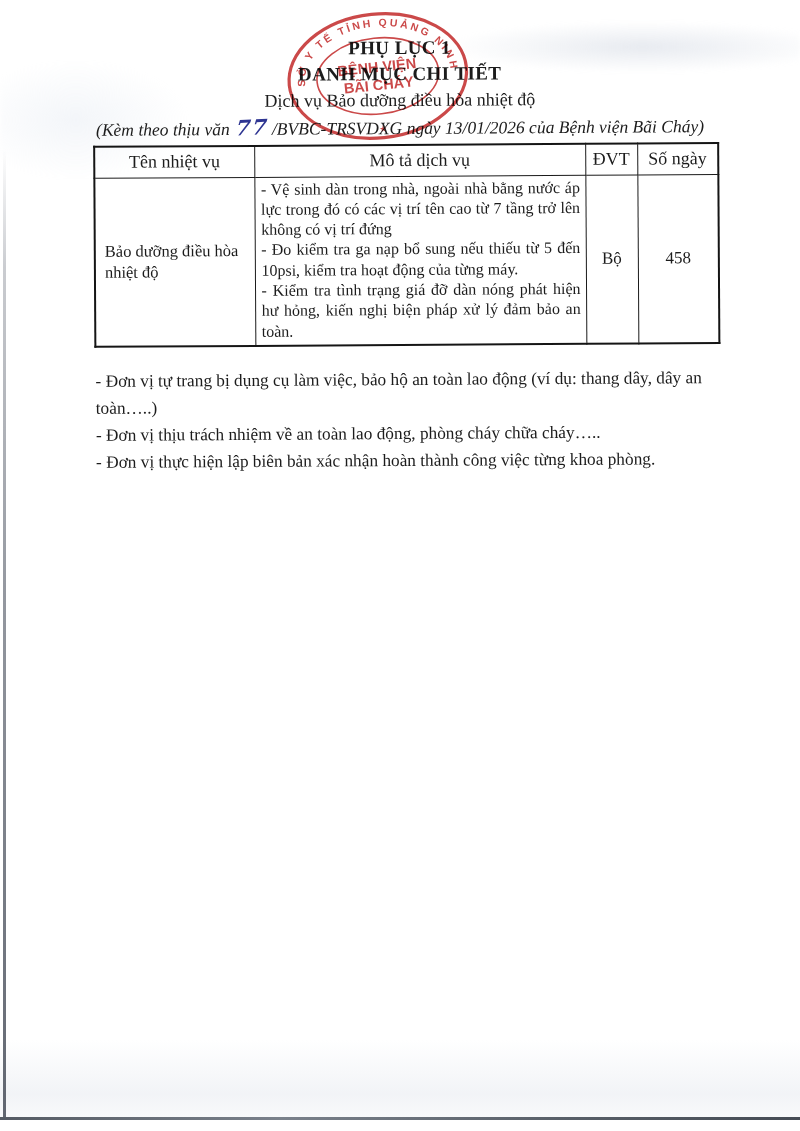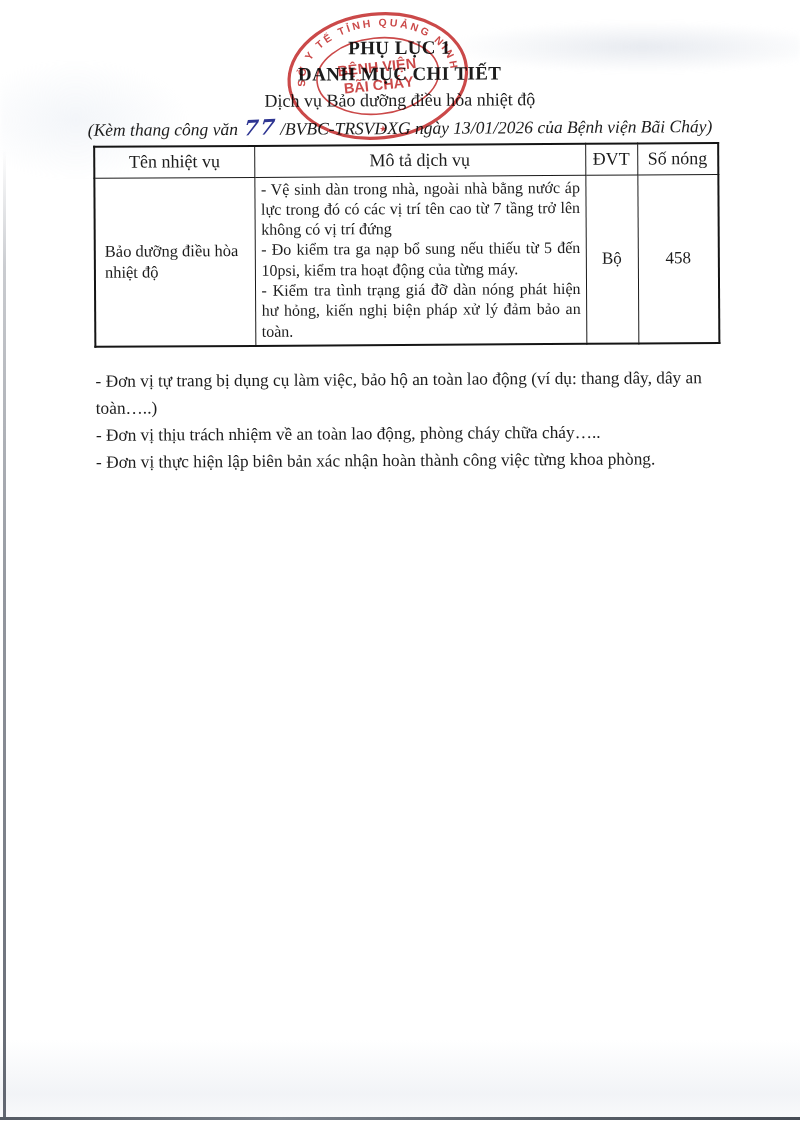--- a/index.html
+++ b/index.html
@@ -117,36 +117,36 @@
   <div class="scan-bottom-wash"></div>
   <div class="scan-left-edge"></div>
   <div class="scan-bottom-edge"></div>
 
   <div class="content">
 
     <div class="doc-header">
       <p class="title1">PHỤ LỤC 1</p>
       <p class="title2">DANH MỤC CHI TIẾT</p>
       <p class="subtitle">Dịch vụ Bảo dưỡng điều hòa nhiệt độ</p>
-      <p class="attach-line"><span>(Kèm thang công văn</span><span class="hand-number">77</span><span>/BVBC-TRSVDXG ngày 13/01/2026 của Bệnh viện Bãi Cháy)</span></p>
+      <p class="attach-line"><span>(Kèm theo thịu văn</span><span class="hand-number">77</span><span>/BVBC-TRSVDXG ngày 13/01/2026 của Bệnh viện Bãi Cháy)</span></p>
     </div>
 
     <table class="main">
       <colgroup>
         <col style="width:160px">
         <col style="width:331px">
         <col style="width:52px">
         <col style="width:81px">
       </colgroup>
       <thead>
         <tr>
           <th class="hcell">Tên nhiệt vụ</th>
           <th class="hcell">Mô tả dịch vụ</th>
           <th class="hcell">ĐVT</th>
-          <th class="hcell">Số nóng</th>
+          <th class="hcell">Số ngày</th>
         </tr>
       </thead>
       <tbody>
         <tr>
           <td class="name-cell">Bảo dưỡng điều hòa nhiệt độ</td>
           <td class="desc-cell">
             <div class="desc-item">- Vệ sinh dàn trong nhà, ngoài nhà bằng nước áp lực trong đó có các vị trí tên cao từ 7 tầng trở lên không có vị trí đứng</div>
             <div class="desc-item">- Đo kiểm tra ga nạp bổ sung nếu thiếu từ 5 đến 10psi, kiểm tra hoạt động của từng máy.</div>
             <div class="desc-item">- Kiểm tra tình trạng giá đỡ dàn nóng phát hiện hư hỏng, kiến nghị biện pháp xử lý đảm bảo an toàn.</div>
           </td>

